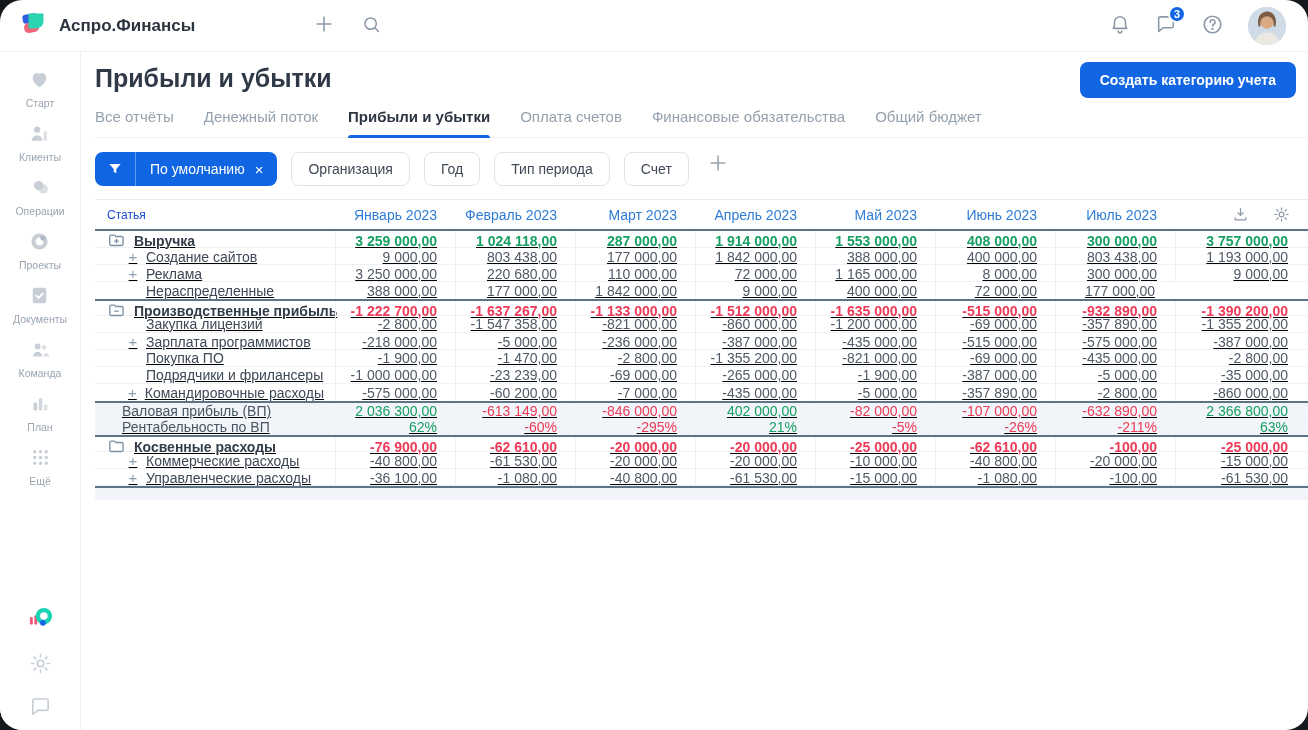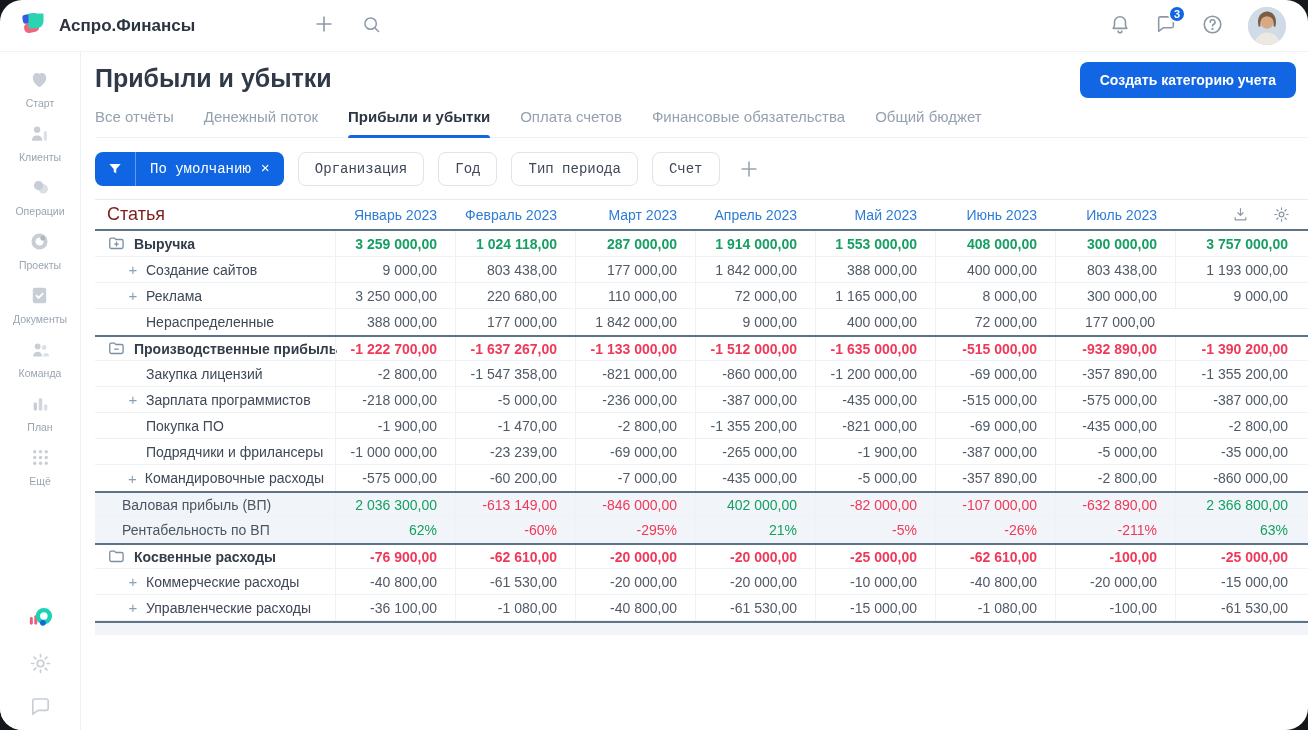--- a/index.html
+++ b/index.html
@@ -33,39 +33,39 @@
   .page-head{display:flex;align-items:flex-start;justify-content:space-between;padding:10px 12px 0 0;}
   h1{font-size:25px;font-weight:600;color:#2f3947;margin:0;line-height:32px;}
   .create-btn{background:#1266e3;color:#fff;border:none;border-radius:8px;font-size:14px;font-weight:600;
               padding:10px 20px;cursor:pointer;font-family:inherit;}
 
   .tabs{display:flex;gap:30px;margin-top:6px;border-bottom:1px solid #f0f2f5;}
   .tab{font-size:15px;color:#95a1ae;padding:4px 0 12px;cursor:pointer;position:relative;background:none;border:none;font-family:inherit;}
   .tab.active{color:#2c3642;font-weight:600;}
   .tab.active::after{content:"";position:absolute;left:0;right:0;bottom:-1px;height:3px;background:#1266e3;border-radius:3px 3px 0 0;}
 
-  .filterbar{display:flex;align-items:center;gap:14px;margin-top:14px;font-family:Liberation Mono, monospace;}
+  .filterbar{display:flex;align-items:flex-start;gap:14px;margin-top:14px;}
   .filter-pill{display:flex;align-items:stretch;background:#1065e2;border-radius:8px;color:#fff;height:34px;overflow:hidden;cursor:pointer;border:none;padding:0;font-family:inherit;}
   .seg-icon{padding:0 12px;display:flex;align-items:center;border-right:1px solid rgba(255,255,255,.35);}
   .seg-text{padding:0 14px;font-size:14px;display:flex;gap:10px;align-items:center;color:#fff;}
   .seg-close{font-size:15px;line-height:1;}
   .chip{border:1px solid #dfe4ea;border-radius:8px;background:#fff;height:34px;box-sizing:border-box;
         padding:0 16px;font-size:14px;color:#3e4856;display:flex;align-items:center;cursor:pointer;font-family:inherit;}
   .add-filter{color:#98a4b0;margin-left:4px;}
 
   
   .table{margin-top:13px;}
   .trow{display:grid;grid-template-columns:240px repeat(7,120px) 1fr;align-items:stretch;}
   .thead{height:32px;border-top:1px solid #e7ebef;border-bottom:2px solid #5d7487;box-sizing:border-box;}
-  .th-label{font-size:18px;color:#7f1d1d;display:flex;align-items:center;padding-left:12px;}
+  .th-label{font-size:12px;color:#1d4ed8;display:flex;align-items:center;padding-left:12px;}
   .th-month{font-size:14px;color:#2e7cd6;display:flex;align-items:center;justify-content:flex-end;
             padding-right:18px;cursor:pointer;background:none;border:none;font-family:inherit;}
   .th-icons{display:flex;align-items:center;justify-content:flex-end;gap:24px;padding-right:18px;color:#8b97a5;}
 
-  .row{height:26px;border-bottom:1px solid #eef1f5;box-sizing:border-box;cursor:default;}
+  .row{height:17px;border-bottom:1px solid #eef1f5;box-sizing:border-box;cursor:default;text-decoration:underline;}
   .cell{font-size:14px;color:#4f5a66;display:flex;align-items:center;justify-content:flex-end;
         padding-right:18px;border-left:1px solid #eef1f5;white-space:nowrap;}
   .cell:last-child{padding-right:20px;}
   .cell-label{justify-content:flex-start;border-left:none;padding-left:12px;color:#3e4856;gap:8px;}
   .row.sub .cell-label{padding-left:33px;}
   .row.sub .no-plus{padding-left:51px;}
   .plus-mark{color:#8aa0b4;font-size:15px;width:10px;display:inline-block;text-align:center;cursor:pointer;}
   .folder-ic{color:#7b90a5;display:flex;align-items:center;cursor:pointer;}
   .row.section .cell-label{font-weight:700;color:#333d49;}
   .row.section .cell{font-weight:700;}

